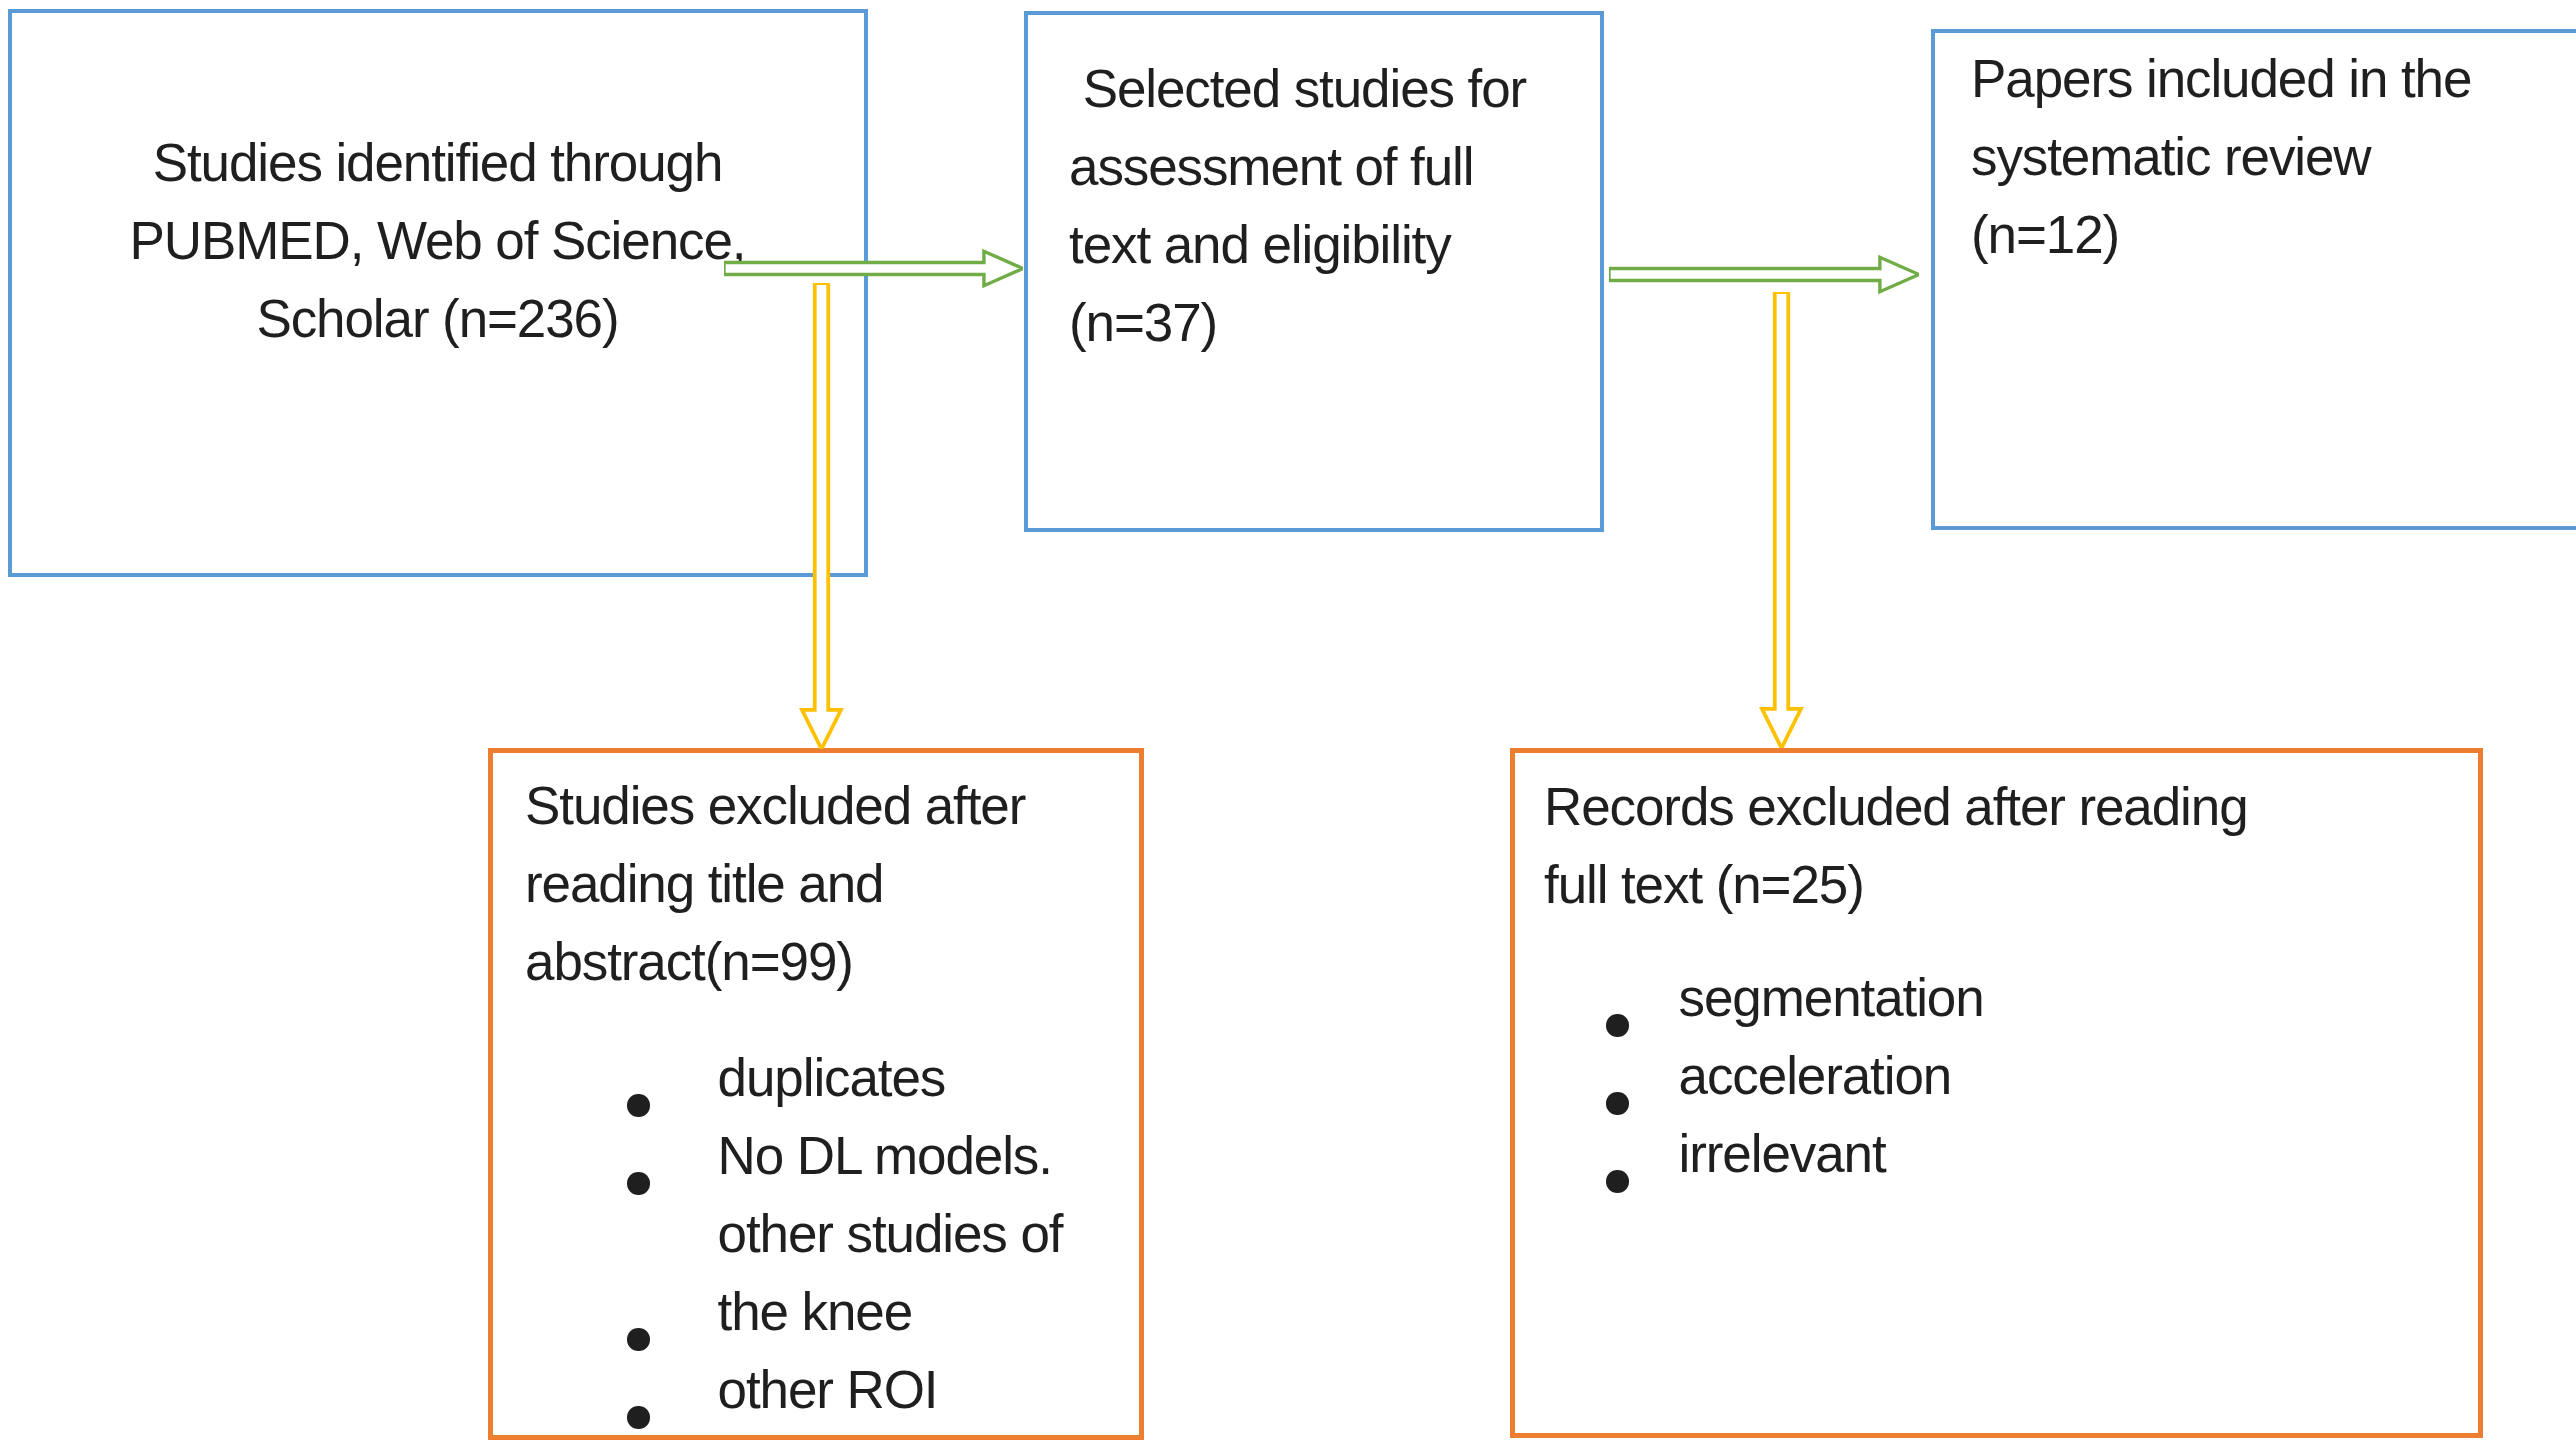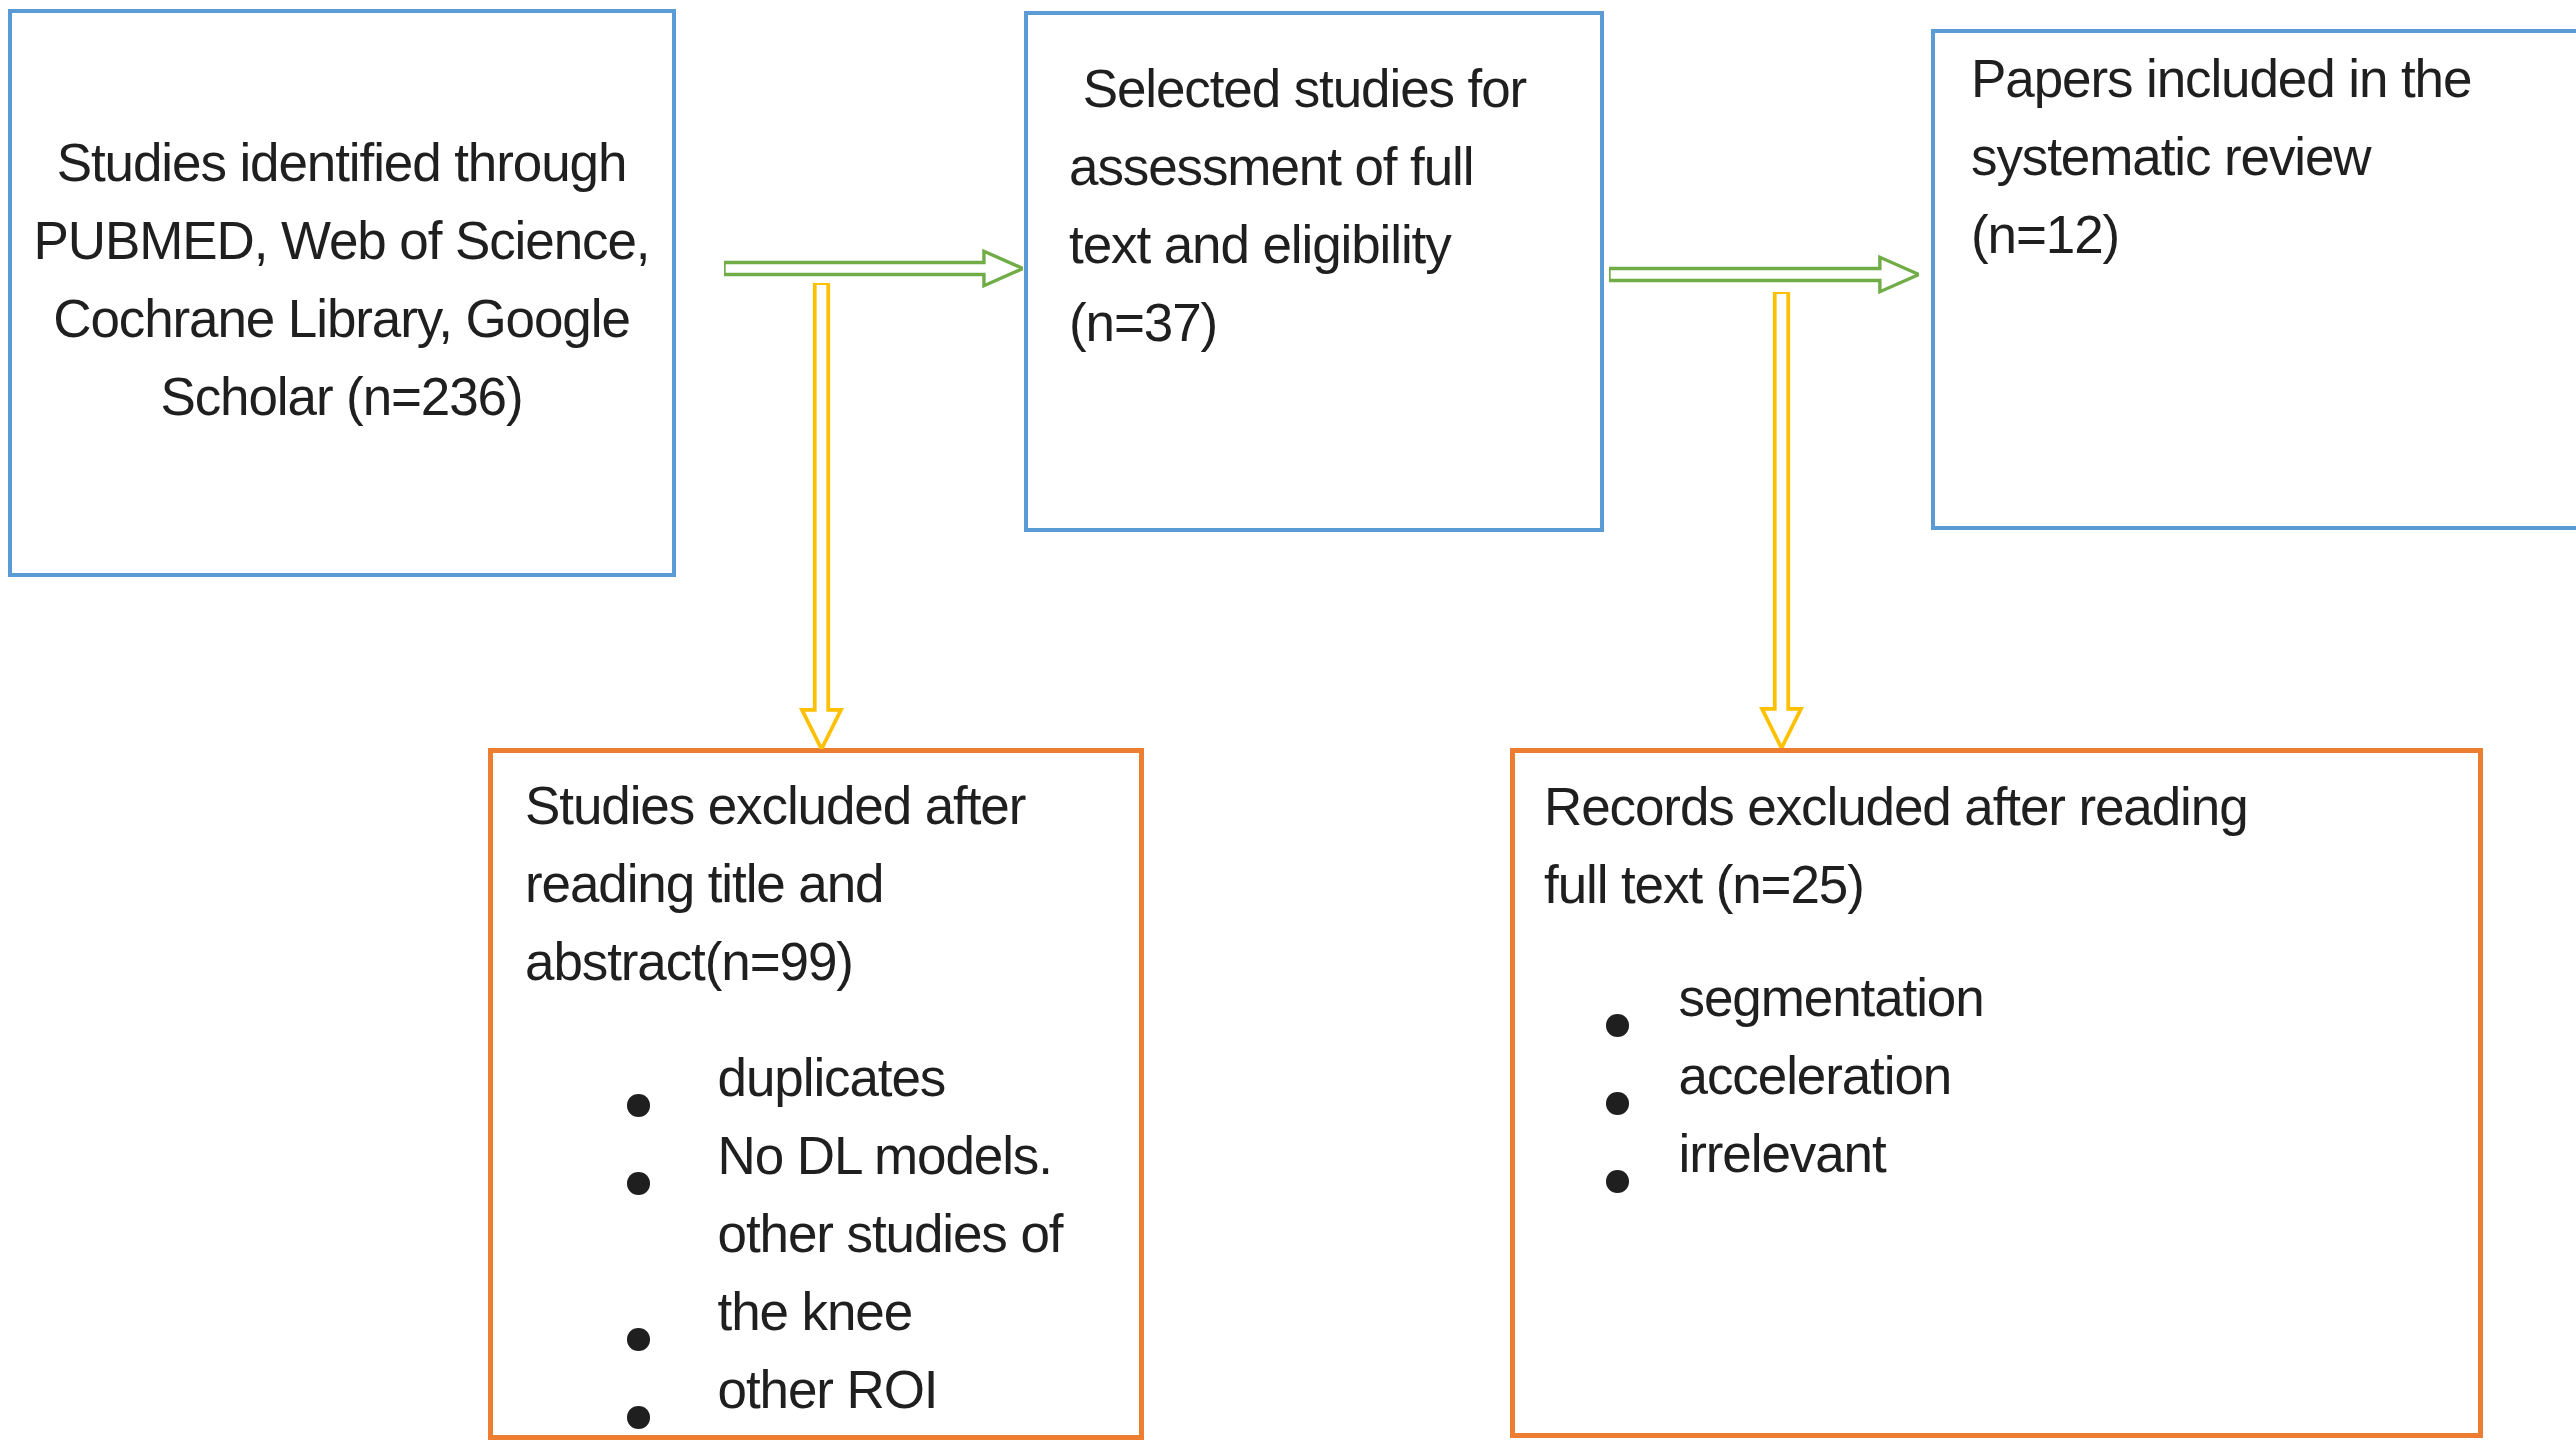--- a/index.html
+++ b/index.html
@@ -39,21 +39,21 @@
   .txt{
     font-size:53px;
     line-height:78px;
     letter-spacing:-1.1px;
   }
   .line{ white-space:pre; }
   .centered .line{ white-space:pre; }
 
   
   #node-identification{
-    left:7.5px; top:9px; width:668px; height:568px;
+    left:7.5px; top:9px; width:860px; height:568px;
     text-align:center;
     padding-top:111px;
   }
   #node-screening{
     left:1024px; top:11.3px; width:580px; height:521px;
     padding:35px 0 0 41px;
   }
   #node-included{
     left:1931px; top:29px; width:679px; height:501px;
     padding:7px 15px 0 36px;
@@ -112,21 +112,20 @@
   }
 </style>
 </head>
 <body>
 
 <div class="canvas">
 
   <div class="node blue txt centered" id="node-identification">
     <div class="line">Studies identified through</div>
     <div class="line">PUBMED, Web of Science,</div>
-    <div class="line">Cochrane Library, Google</div>
     <div class="line">Scholar (n=236)</div>
   </div>
 
   <div class="node blue txt" id="node-screening">
     <div class="line"> Selected studies for</div>
     <div class="line">assessment of full</div>
     <div class="line">text and eligibility</div>
     <div class="line">(n=37)</div>
   </div>
 

